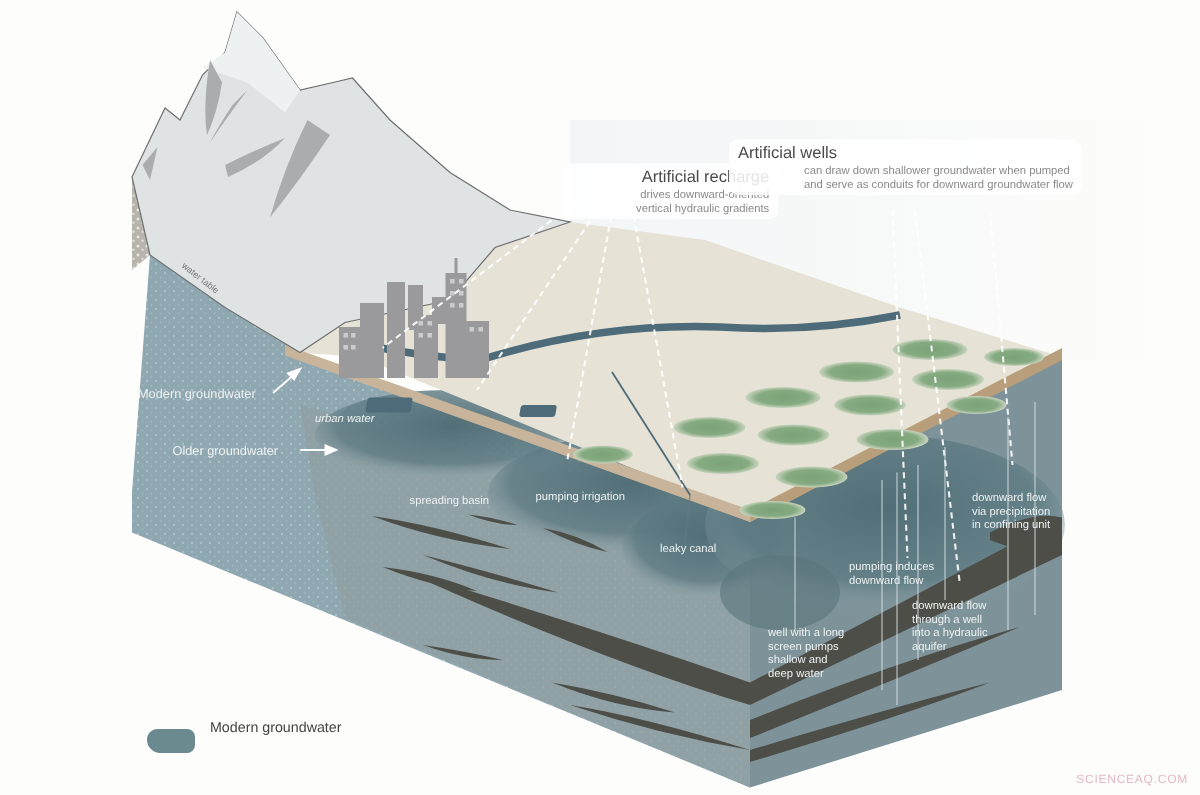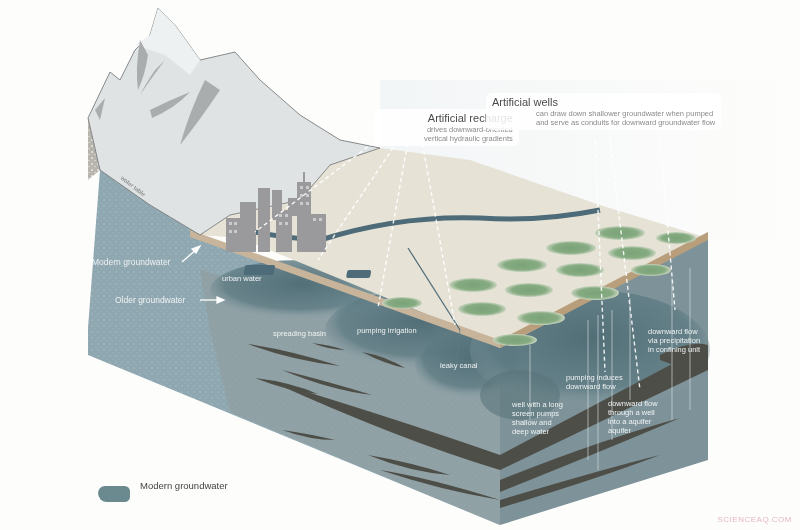--- a/index.html
+++ b/index.html
@@ -186,39 +186,39 @@
 </div>
 <div class="callout" style="left:486px;top:93px;">
   <div class="h">Artificial wells</div>
   <div class="s">can draw down shallower groundwater when pumped</div>
   <div class="s">and serve as conduits for downward groundwater flow</div>
 </div>
 
 <div class="lbl" style="left:118px;top:182px;transform:rotate(38deg);font-size:6px;color:#777;">water table</div>
 <div class="lbl" style="left:92px;top:258px;font-size:8.5px;">Modern groundwater</div>
 <div class="lbl" style="left:115px;top:296px;font-size:8.5px;text-align:right;">Older groundwater</div>
-<div class="lbl" style="left:222px;top:274px;">urban water</div>
+<div class="lbl" style="left:210px;top:274px;font-style:italic;">urban water</div>
 <div class="lbl" style="left:273px;top:297px;margin-top:32px;">spreading basin</div>
 <div class="lbl" style="left:357px;top:326px;">pumping irrigation</div>
 <div class="lbl" style="left:440px;top:361px;">leaky canal</div>
 
 <div class="lbl" style="left:566px;top:373px;">
   <div>pumping induces</div>
   <div>downward flow</div>
 </div>
-<div class="lbl" style="left:512px;top:400px;">
+<div class="lbl" style="left:512px;top:417px;">
   <div>well with a long</div>
   <div>screen pumps</div>
   <div>shallow and</div>
   <div>deep water</div>
 </div>
 <div class="lbl" style="left:608px;top:399px;">
   <div>downward flow</div>
   <div>through a well</div>
-  <div>into a aquifer</div>
+  <div>into a hydraulic</div>
   <div>aquifer</div>
 </div>
 <div class="lbl" style="left:648px;top:327px;">
   <div>downward flow</div>
   <div>via precipitation</div>
   <div>in confining unit</div>
 </div>
 
 <div class="legend">
   <div class="legend-swatch"></div>

